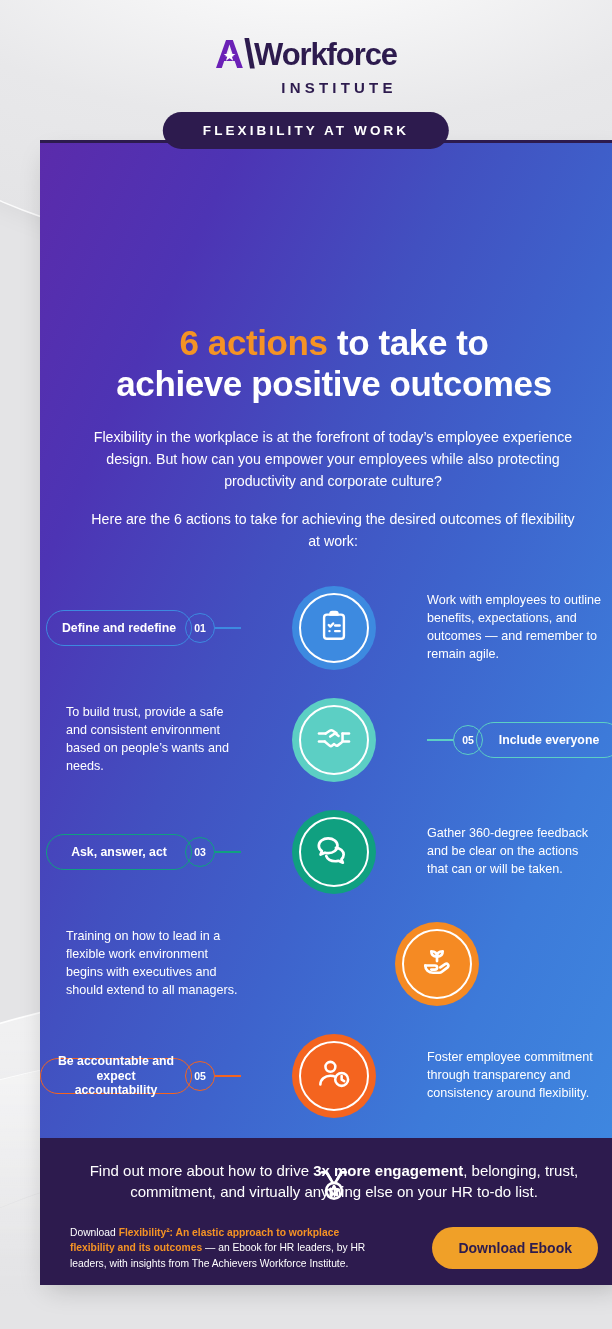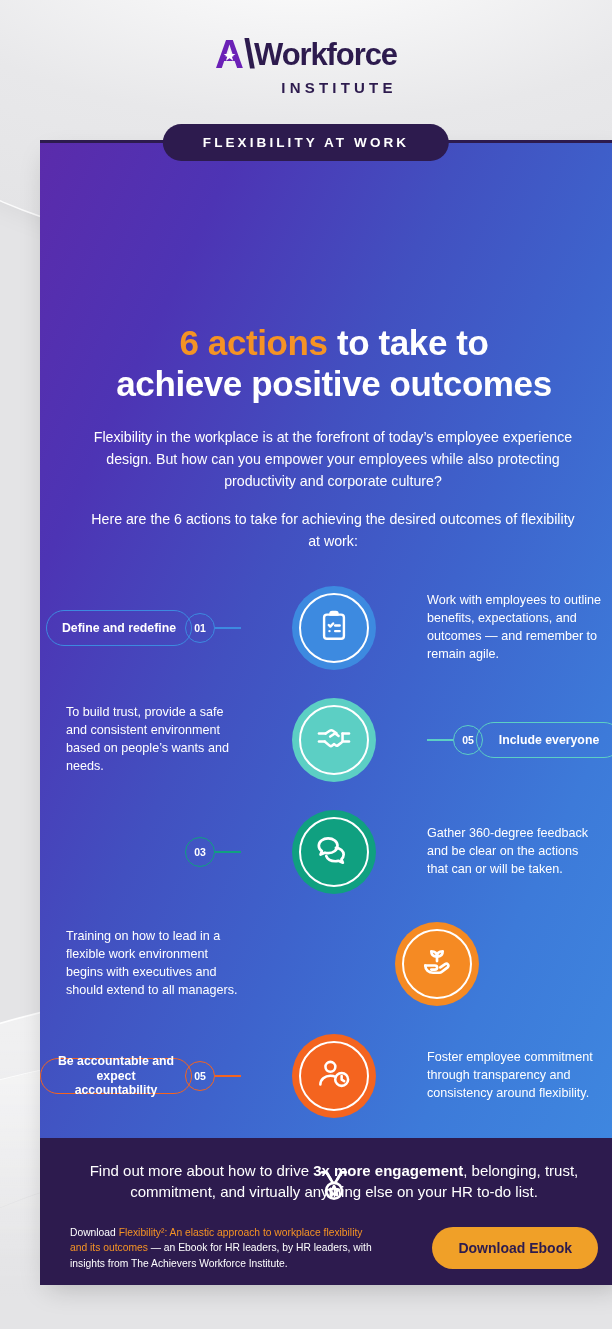--- a/index.html
+++ b/index.html
@@ -131,21 +131,21 @@
   .card-top-edge {
     position: absolute;
     top: 0; left: 0; right: 0;
     height: 3px;
     background: #2d1b4e;
   }
 
   
   .badge {
     position: absolute;
-    top: 124px;
+    top: 112px;
     left: 50%;
     transform: translateX(-50%);
     background: #2d1b4e;
     color: #ffffff;
     border-radius: 22px;
     padding: 11px 40px;
     font-size: 13.5px;
     font-weight: bold;
     letter-spacing: 3.1px;
     z-index: 6;
@@ -290,21 +290,21 @@
     gap: 16px;
   }
   .footer-note {
     color: #ffffff;
     font-size: 10.3px;
     line-height: 1.52;
     width: 308px;
   }
   .footer-note .ebook {
     color: #f59324;
-    font-weight: normal;
+    font-weight: bold;
     margin-top: 44px;
   }
   .dl-btn {
     background: #f0a028;
     color: #2d1b4e;
     border: none;
     border-radius: 21px;
     height: 42px;
     padding: 0 26px;
     font-size: 14px;
@@ -400,20 +400,21 @@
         <div class="num" style="border-color:#5ccfc4">05</div>
         <div class="pill" style="border-color:#5ccfc4">Include everyone</div>
 
     </div>
         </div>
       </div>
       <div class="step">
         <div class="side left">
     <div class="cluster lnum">
 
+        <div class="pill" style="border-color:#10a080">Ask, answer, act</div>
         <div class="num" style="border-color:#10a080">03</div>
         <div class="connector" style="background:#10a080"></div>
 
     </div>
         </div>
 
     <div class="medallion" style="background:#10a080">
       <div class="ring"></div>
       <span>
     <svg width="38" height="38" viewBox="0 0 24 24" fill="none" stroke="#fff" stroke-width="1.7" stroke-linecap="round" stroke-linejoin="round">

